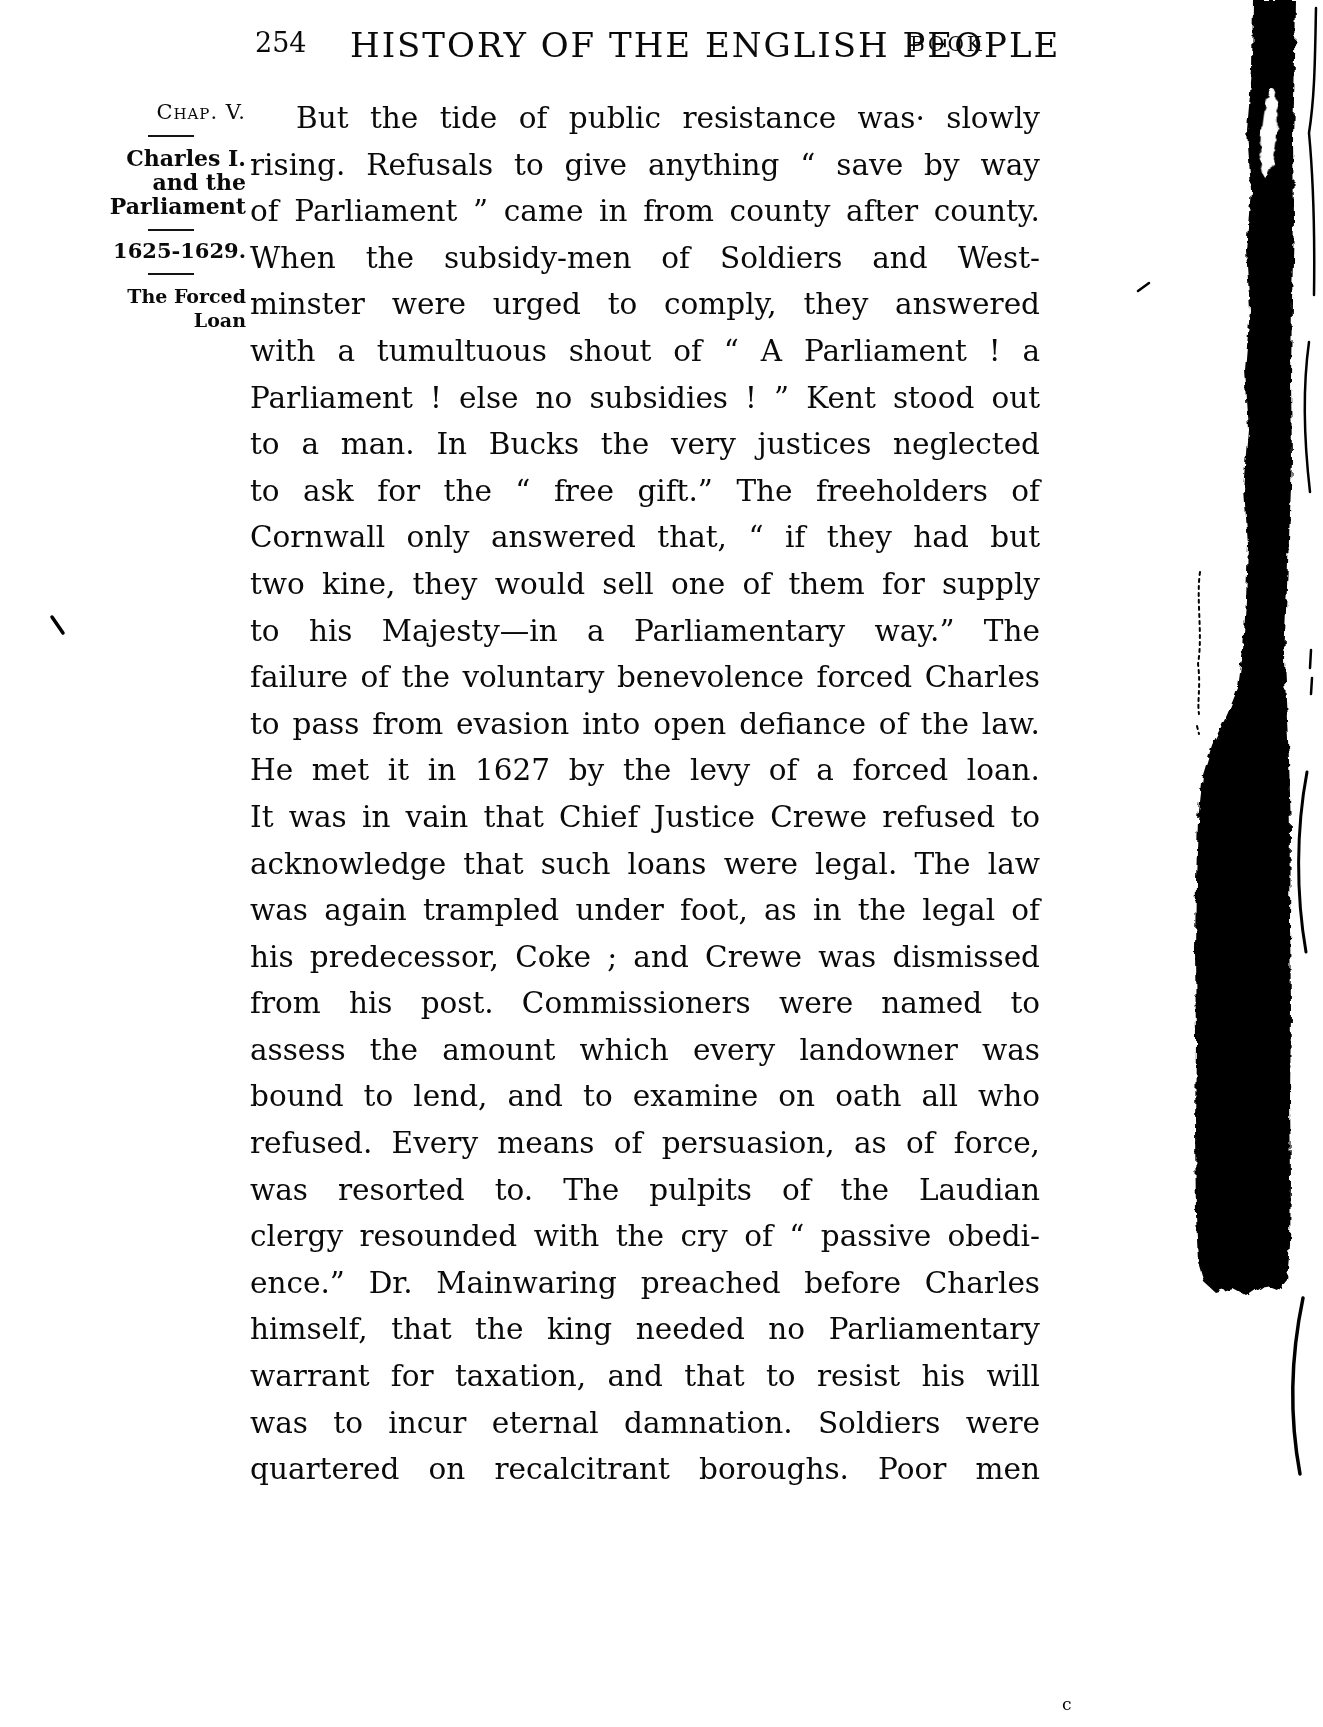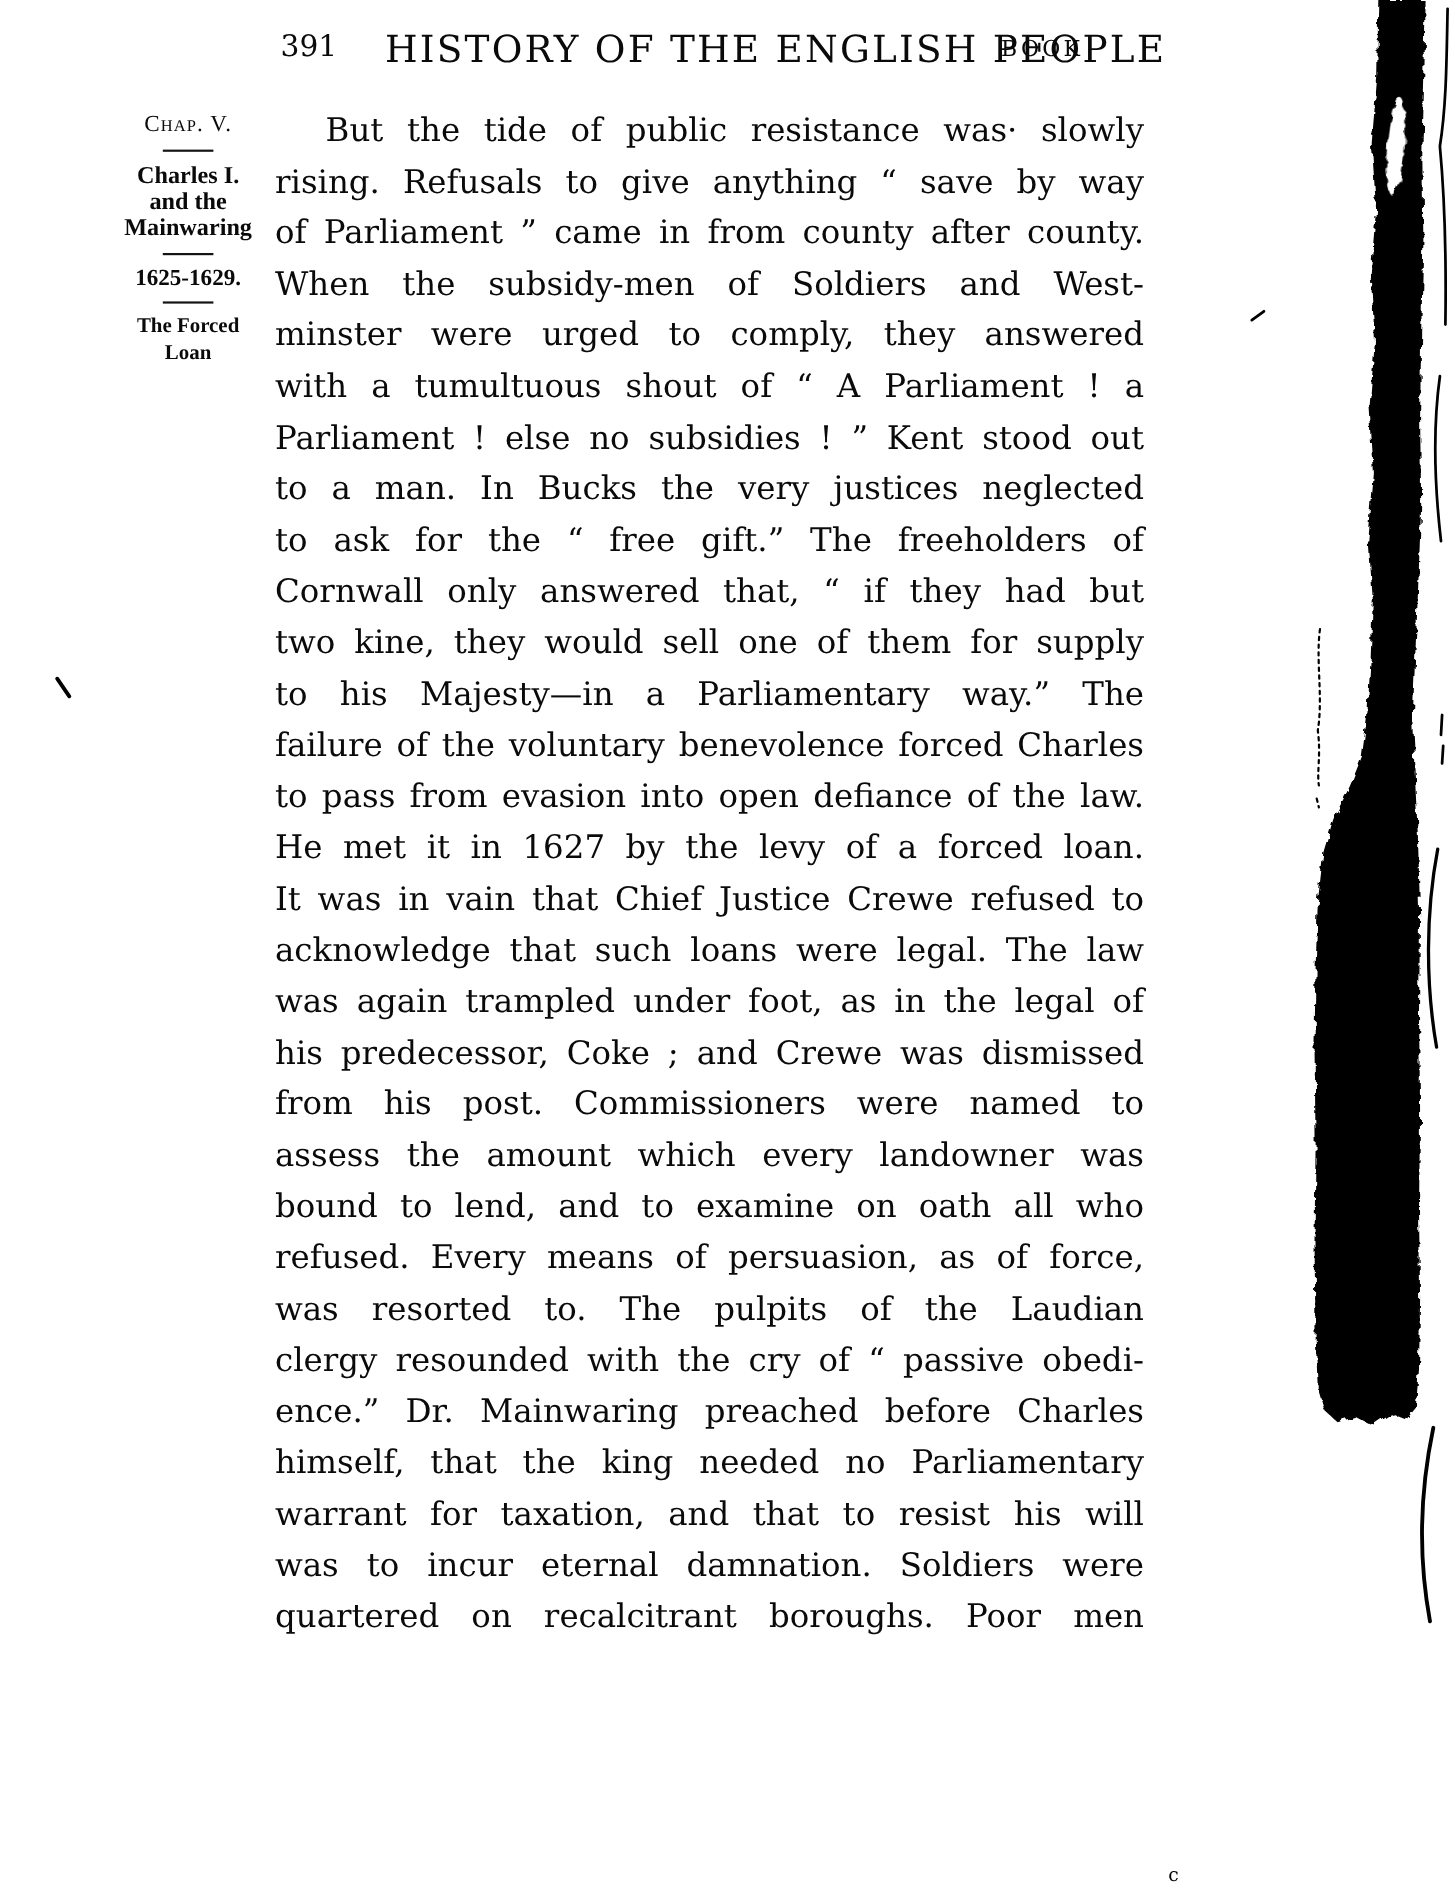--- a/index.html
+++ b/index.html
@@ -8,51 +8,51 @@
     background:#ffffff;color:#0a0a0a;
     font-family:"DejaVu Serif","Liberation Serif",serif;
   }
   
   .running-head{position:absolute;top:0;left:0;width:100%;height:70px;}
   .page-number{position:absolute;left:255px;top:27px;font-size:27px;}
   .running-title{position:absolute;left:350px;top:25px;width:575px;text-align:center;
     font-size:34px;letter-spacing:2px;white-space:nowrap;}
   .book-label{position:absolute;left:910px;top:32px;font-size:20px;letter-spacing:3px;}
   
-  .margin-col{position:absolute;left:96px;top:100px;width:150px;text-align:center;font-family:Liberation Serif, serif;}
+  .margin-col{position:absolute;left:96px;top:100px;width:150px;text-align:right;}
   .m-chap{font-size:21px;font-variant:small-caps;letter-spacing:1px;}
   .m-rule{width:46px;height:2px;background:#141414;margin:11px auto 9px auto;}
   .m-subject{font-weight:bold;font-size:22px;line-height:24px;}
   .m-dates{font-weight:bold;font-size:21px;line-height:22px;}
   .m-topic{font-weight:bold;font-size:19px;line-height:24px;}
   
   .body-text{position:absolute;left:250px;top:95px;width:790px;}
   .body-line{
     font-size:29.5px;line-height:46.6px;height:46.6px;white-space:nowrap;
     text-align:justify;text-align-last:justify;
   }
   .body-line.first-line{padding-left:46px;}
   
   .artifact-layer{position:absolute;left:0;top:0;pointer-events:none;}
 </style>
 </head>
 <body>
 
 <div class="running-head">
-  <span class="page-number">391</span>
+  <span class="page-number">254</span>
   <span class="running-title">HISTORY OF THE ENGLISH PEOPLE</span>
   <span class="book-label">BOOK</span>
 </div>
 
 <div class="margin-col">
   <div class="m-chap">Chap. V.</div>
   <div class="m-rule"></div>
   <div class="m-subject">Charles I.</div>
   <div class="m-subject">and the</div>
-  <div class="m-subject">Mainwaring</div>
+  <div class="m-subject">Parliament</div>
   <div class="m-rule"></div>
   <div class="m-dates">1625-1629.</div>
   <div class="m-rule"></div>
   <div class="m-topic">The Forced</div>
   <div class="m-topic">Loan</div>
 </div>
 
 <div class="body-text">
     <div class="body-line first-line">But the tide of public resistance was· slowly</div>
     <div class="body-line">rising.  Refusals to give anything “ save by way</div>

